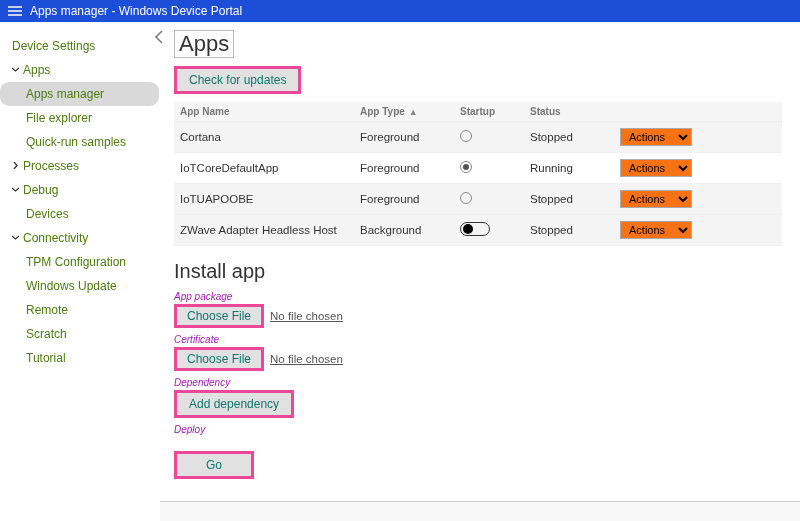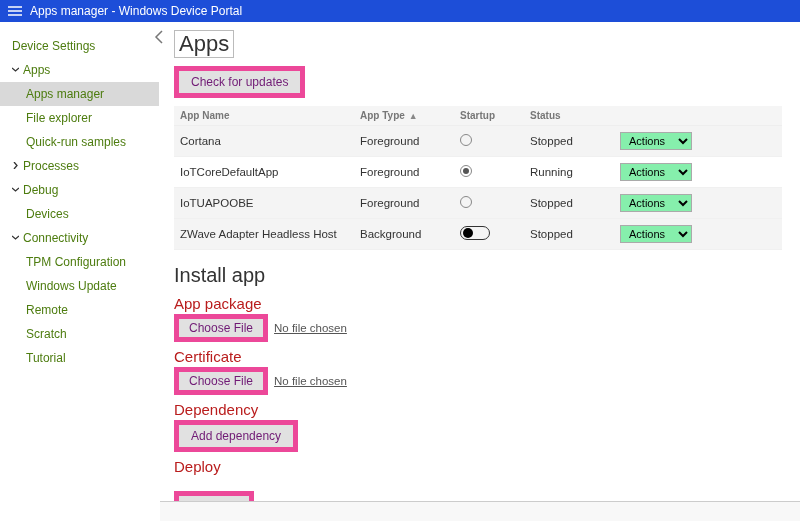--- a/index.html
+++ b/index.html
@@ -4,43 +4,43 @@
 <style>
   * { box-sizing: border-box; margin: 0; padding: 0; font-family: "Segoe UI", Arial, sans-serif; }
   body { background: #fff; width: 800px; height: 521px; overflow: hidden; font-size: 12px; color: #333; }
   .titlebar { background: #1d4ed8; color: #fff; display: flex; align-items: center; height: 22px; padding: 0 8px; font-size: 12px; }
   .hamburger { display: inline-block; margin-right: 8px; }
   .hamburger svg { display: block; }
   .page { display: flex; height: calc(100% - 22px); }
   .sidebar { width: 160px; border-right: 1px solid transparent; padding-top: 12px; font-size: 12px; }
   .sidebar .item { padding: 5px 10px 5px 12px; cursor: pointer; color: #4d7c0f; }
   .sidebar .sub { padding-left: 26px; }
-  .sidebar .item.active { background: #d9d9d9; }
+  .sidebar .item.active { background: #d9d9d9; border-radius: 9px; }
   .chev { display:inline-block; width: 7px; height:7px; margin-right:4px; position:relative; top:-1px;}
   .chev svg { display:block; }
   .content { flex: 1; padding: 8px 24px 0 8px; position: relative; }
   .backarrow { position: absolute; left:-6px; top:8px; font-size:14px; color:#666; }
   h1.page-title { font-weight: 300; font-size: 22px; border: 1px solid #bbb; display:inline-block; padding: 0 4px; margin-left: 6px; }
-  .btn { background: #e1e1e1; border:5px solid #ec4899; padding: 4px 12px; font-size: 12px; cursor: pointer; color:#701a75; }
+  .btn { background: #e1e1e1; border:3px solid #ec4899; padding: 4px 12px; font-size: 12px; cursor: pointer; color:#0f766e; }
   .btn.small { padding: 2px 10px; font-size:12px; }
   .check-updates { margin: 8px 0 8px 6px; display:inline-block; }
   table.apps { width: 100%; border-collapse: collapse; margin-left: 6px; }
   table.apps th { text-align: left; font-weight: 700; font-size: 10px; color: #777; padding: 4px 6px; background: #f5f5f5; border-bottom:1px solid #eee;}
   table.apps td { padding: 6px 6px; font-size: 11.5px; border-bottom: 1px solid #f0f0f0; }
   table.apps tr.alt td { background: #f4f4f4; }
   .sort-arrow { font-size: 9px; color:#888; margin-left:4px; }
-  .action-sel { border:1px solid #aaa; background:#86efac; font-size:11px; padding:1px 4px; width:72px; }
+  .action-sel { border:1px solid #aaa; background:#f97316; font-size:11px; padding:1px 4px; width:72px; }
   .toggle { width: 30px; height: 14px; border-radius: 8px; position: relative; display:inline-block; border:1px solid #333; }
   .toggle .knob { width:10px; height:10px; border-radius:50%; background:#000; position:absolute; top:1px; left:2px; }
   .toggle.on { background:#0078d7; border-color:#0078d7; }
   .toggle.on .knob { background:#fff; left:17px; }
   .radio { width:12px; height:12px; border:1px solid #888; border-radius:50%; display:inline-block; position:relative; }
   .radio.sel::after { content:""; width:6px; height:6px; background:#555; border-radius:50%; position:absolute; top:2px; left:2px;}
   h2.sect { font-weight: 300; font-size: 20px; margin: 14px 0 8px 6px; }
-  .label { color:#b91c1c; font-size:15px; margin: 6px 0 2px 6px; }
+  .label { color:#a21caf; font-size:10px; margin: 6px 0 2px 6px; font-style: italic; }
   .filerow { margin-left:6px; display:flex; align-items:center; gap:6px; }
   .filetext { font-size:11.5px; color:#555;text-decoration:underline; }
   .deployrow { margin-left:6px; display:flex; gap:18px; margin-top:16px; }
   .deployrow .btn { width:80px; }
   .statusbar { position:absolute; bottom:0; left:0; right:0; height:20px; border-top:1px solid #ccc; background:#f8f8f8; }
   .col-name{width:180px}.col-type{width:100px}.col-start{width:70px}.col-status{width:90px}
 </style>
 </head>
 <body>
 

